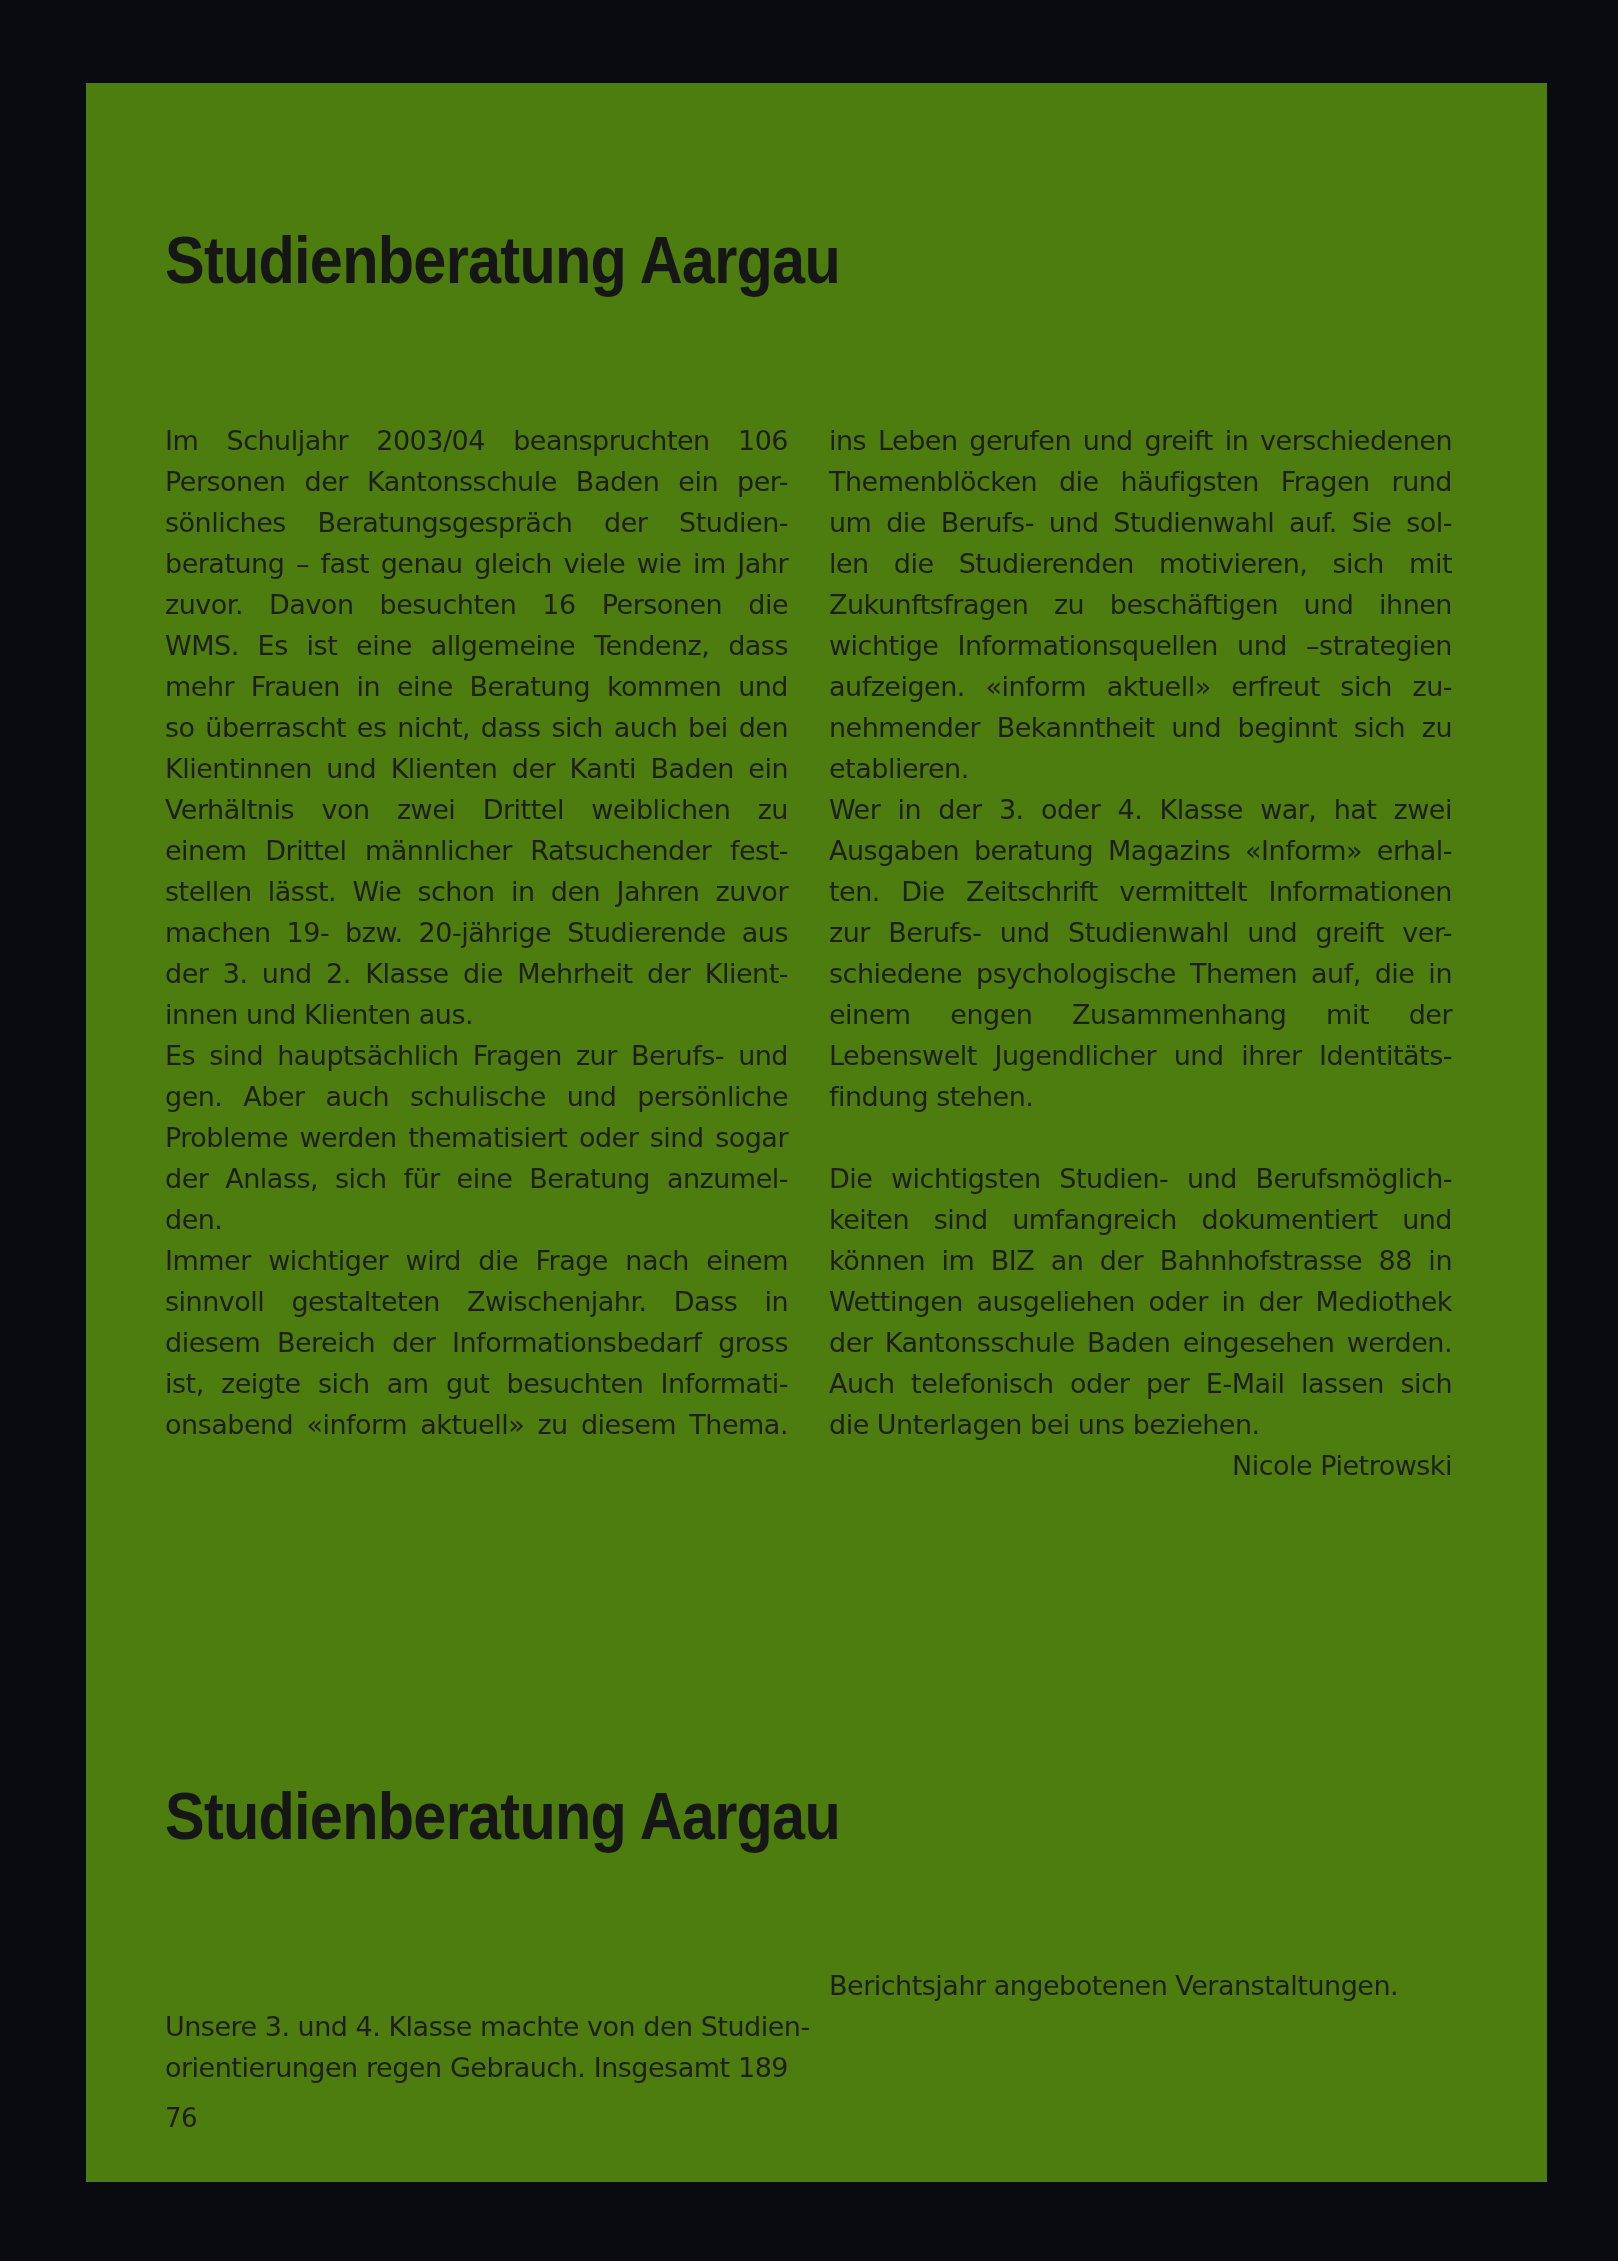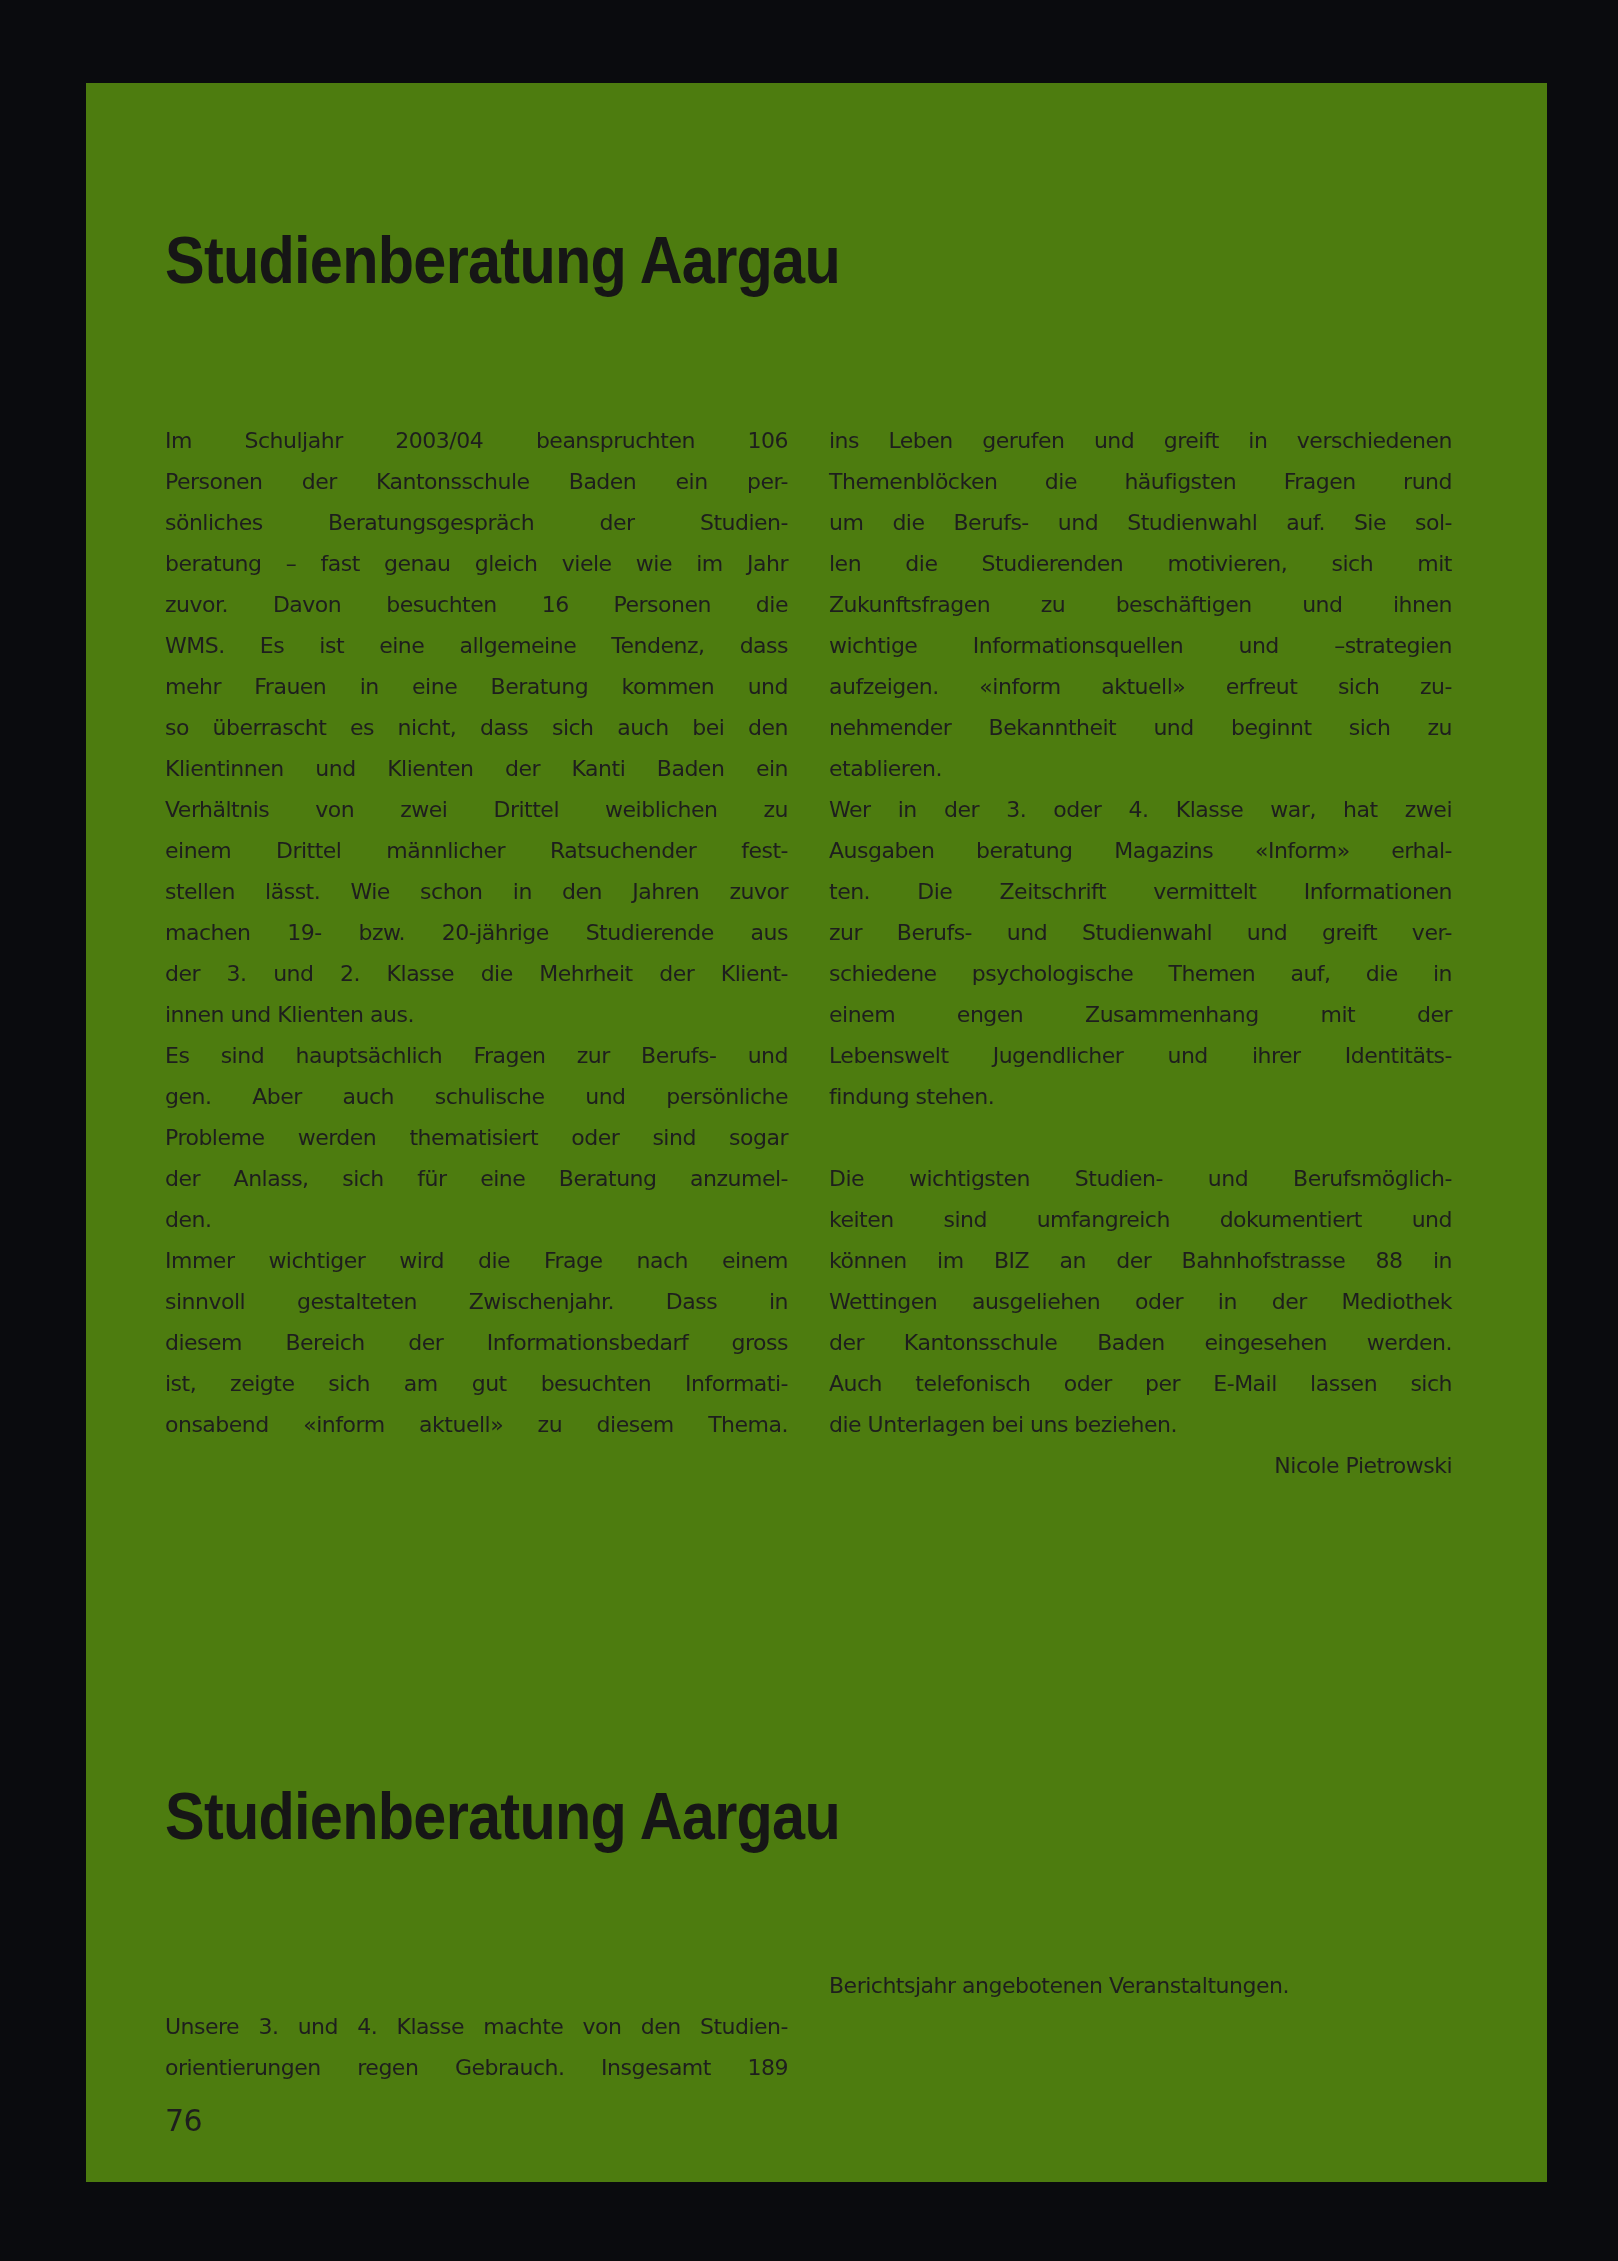--- a/index.html
+++ b/index.html
@@ -28,21 +28,21 @@
     transform: scaleX(0.9);
     transform-origin: left center;
     white-space: nowrap;
   }
   .title-1 { top: 144px; }
   .title-2 { top: 1700px; }
   .col {
     position: absolute;
     width: 623px;
     font-family: "DejaVu Sans", sans-serif;
-    font-size: 22px;
+    font-size: 27px;
     line-height: 41px;
     color: #1e1e1e;
     text-align: justify;
     letter-spacing: -0.5px;
   }
   .col p { margin: 0; }
   .col .line { display: block; text-align: justify; text-align-last: justify; white-space: nowrap; overflow: visible; }
   .col .line.last { text-align-last: left; }
   .col-left  { left: 79px; top: 337px; }
   .col-right { left: 743px; top: 337px; }
@@ -51,21 +51,21 @@
     text-align: right !important;
     text-align-last: right !important;
     margin-top: 40px;
   }
   .col-left-2  { left: 79px; top: 1882px; margin-top: 41px; }
   .col-right-2 { left: 743px; top: 1882px; }
   .page-number {
     position: absolute;
     left: 79px; top: 2020px;
     font-family: "DejaVu Sans", sans-serif;
-    font-size: 30px;
+    font-size: 26px;
     color: #1e1e1e;
     letter-spacing: -0.5px;
   }
 </style>
 </head>
 <body>
 
 <div class="page">
 
   <h1 class="title title-1">Studienberatung Aargau</h1>

